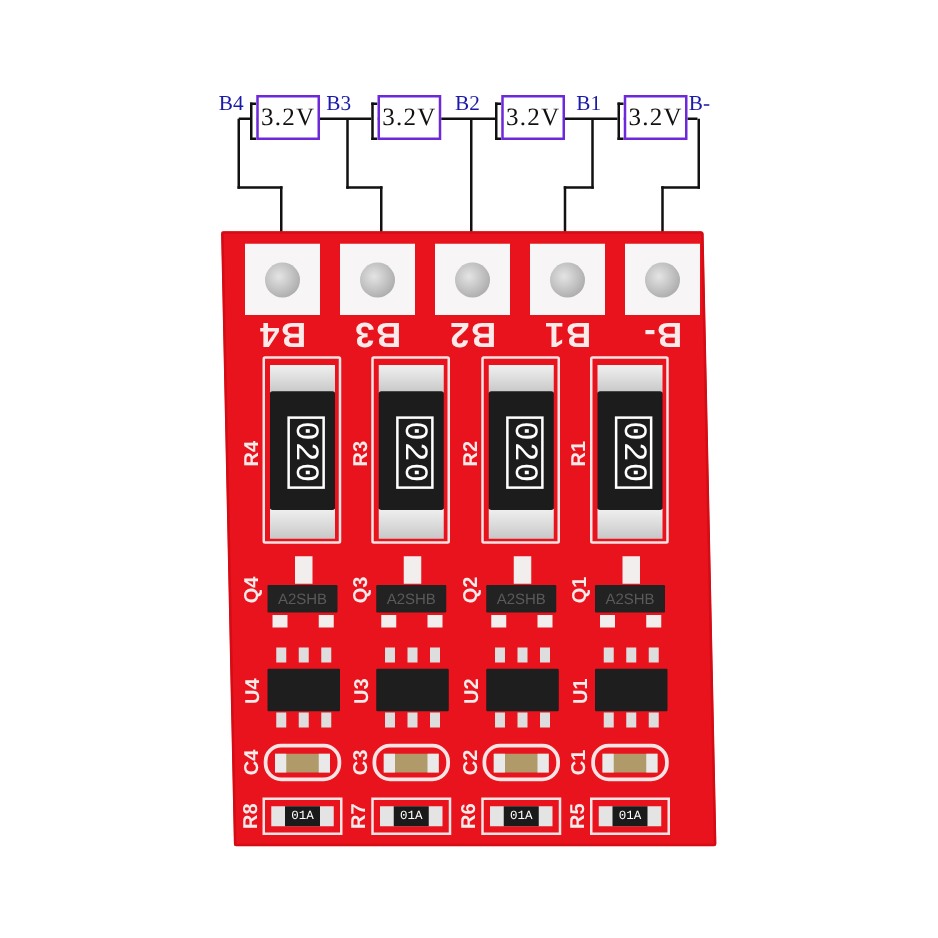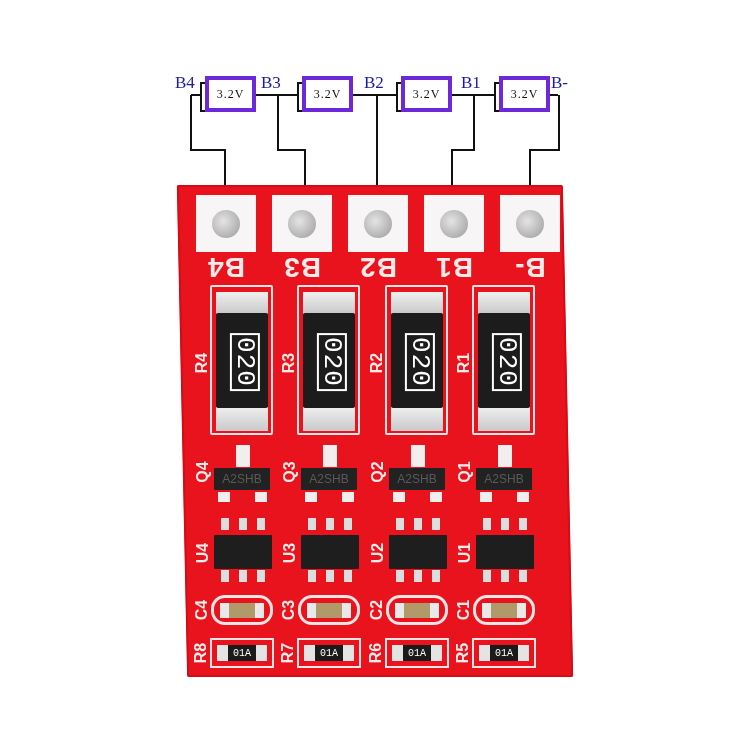--- a/index.html
+++ b/index.html
@@ -1,19 +1,19 @@
 <!DOCTYPE html>
 <html><head>
 <meta charset="utf-8">
 <style>
   html, body { margin: 0; padding: 0; }
   body { width: 750px; height: 750px; background: #ffffff; position: relative; overflow: hidden; font-family: "Liberation Sans", sans-serif; }
   
   .cell-label { position: absolute; color: #1a1aa8; font-family: "Liberation Serif", serif; font-size: 17px; line-height: 17px; }
-  .cell { position: absolute; top: 76px; width: 51px; height: 36px; border: 4px solid #6d28d9; background: #fff; box-sizing: border-box; font-family: "Liberation Serif", serif; font-size: 12px; color: #111; display: flex; align-items: center; justify-content: center; letter-spacing: 1px; }
+  .cell { position: absolute; top: 76px; width: 51px; height: 36px; border: 2px solid #6d28d9; background: #fff; box-sizing: border-box; font-family: "Liberation Serif", serif; font-size: 20px; color: #111; display: flex; align-items: center; justify-content: center; letter-spacing: 1px; }
   .cell-tab { position: absolute; top: 82px; width: 5px; height: 30px; border: 2px solid #111; border-right: none; box-sizing: border-box; background: #fff; }
   .wire { position: absolute; background: #111; }
   
   .board { position: absolute; left: 182px; top: 185px; width: 386px; height: 492px; background: #e8131c; border-radius: 2px; box-shadow: inset 0 0 0 2px #d30c15; transform: skewX(1.2deg); }
   .pad { position: absolute; top: 195px; width: 60px; height: 57px; background: #f7f5f5; }
   .hole { position: absolute; width: 28px; height: 28px; border-radius: 50%; background: radial-gradient(circle at 40% 40%, #e4e4e4, #b8b8b8 60%, #9a9a9a); left: 16px; top: 15px; }
   .pad-label { position: absolute; top: 252px; width: 60px; text-align: center; color: #fbeaea; font-weight: bold; font-size: 28px; transform: rotate(180deg); line-height: 30px; letter-spacing: 1px; }
   .silk { position: absolute; border: 2px solid #f8e4e4; border-radius: 2px; box-sizing: border-box; }
   .res-end { position: absolute; background: linear-gradient(#f0f0f0, #c8c8c8); }
   .res-body { position: absolute; background: #1c1c1c; border-radius: 2px; }

